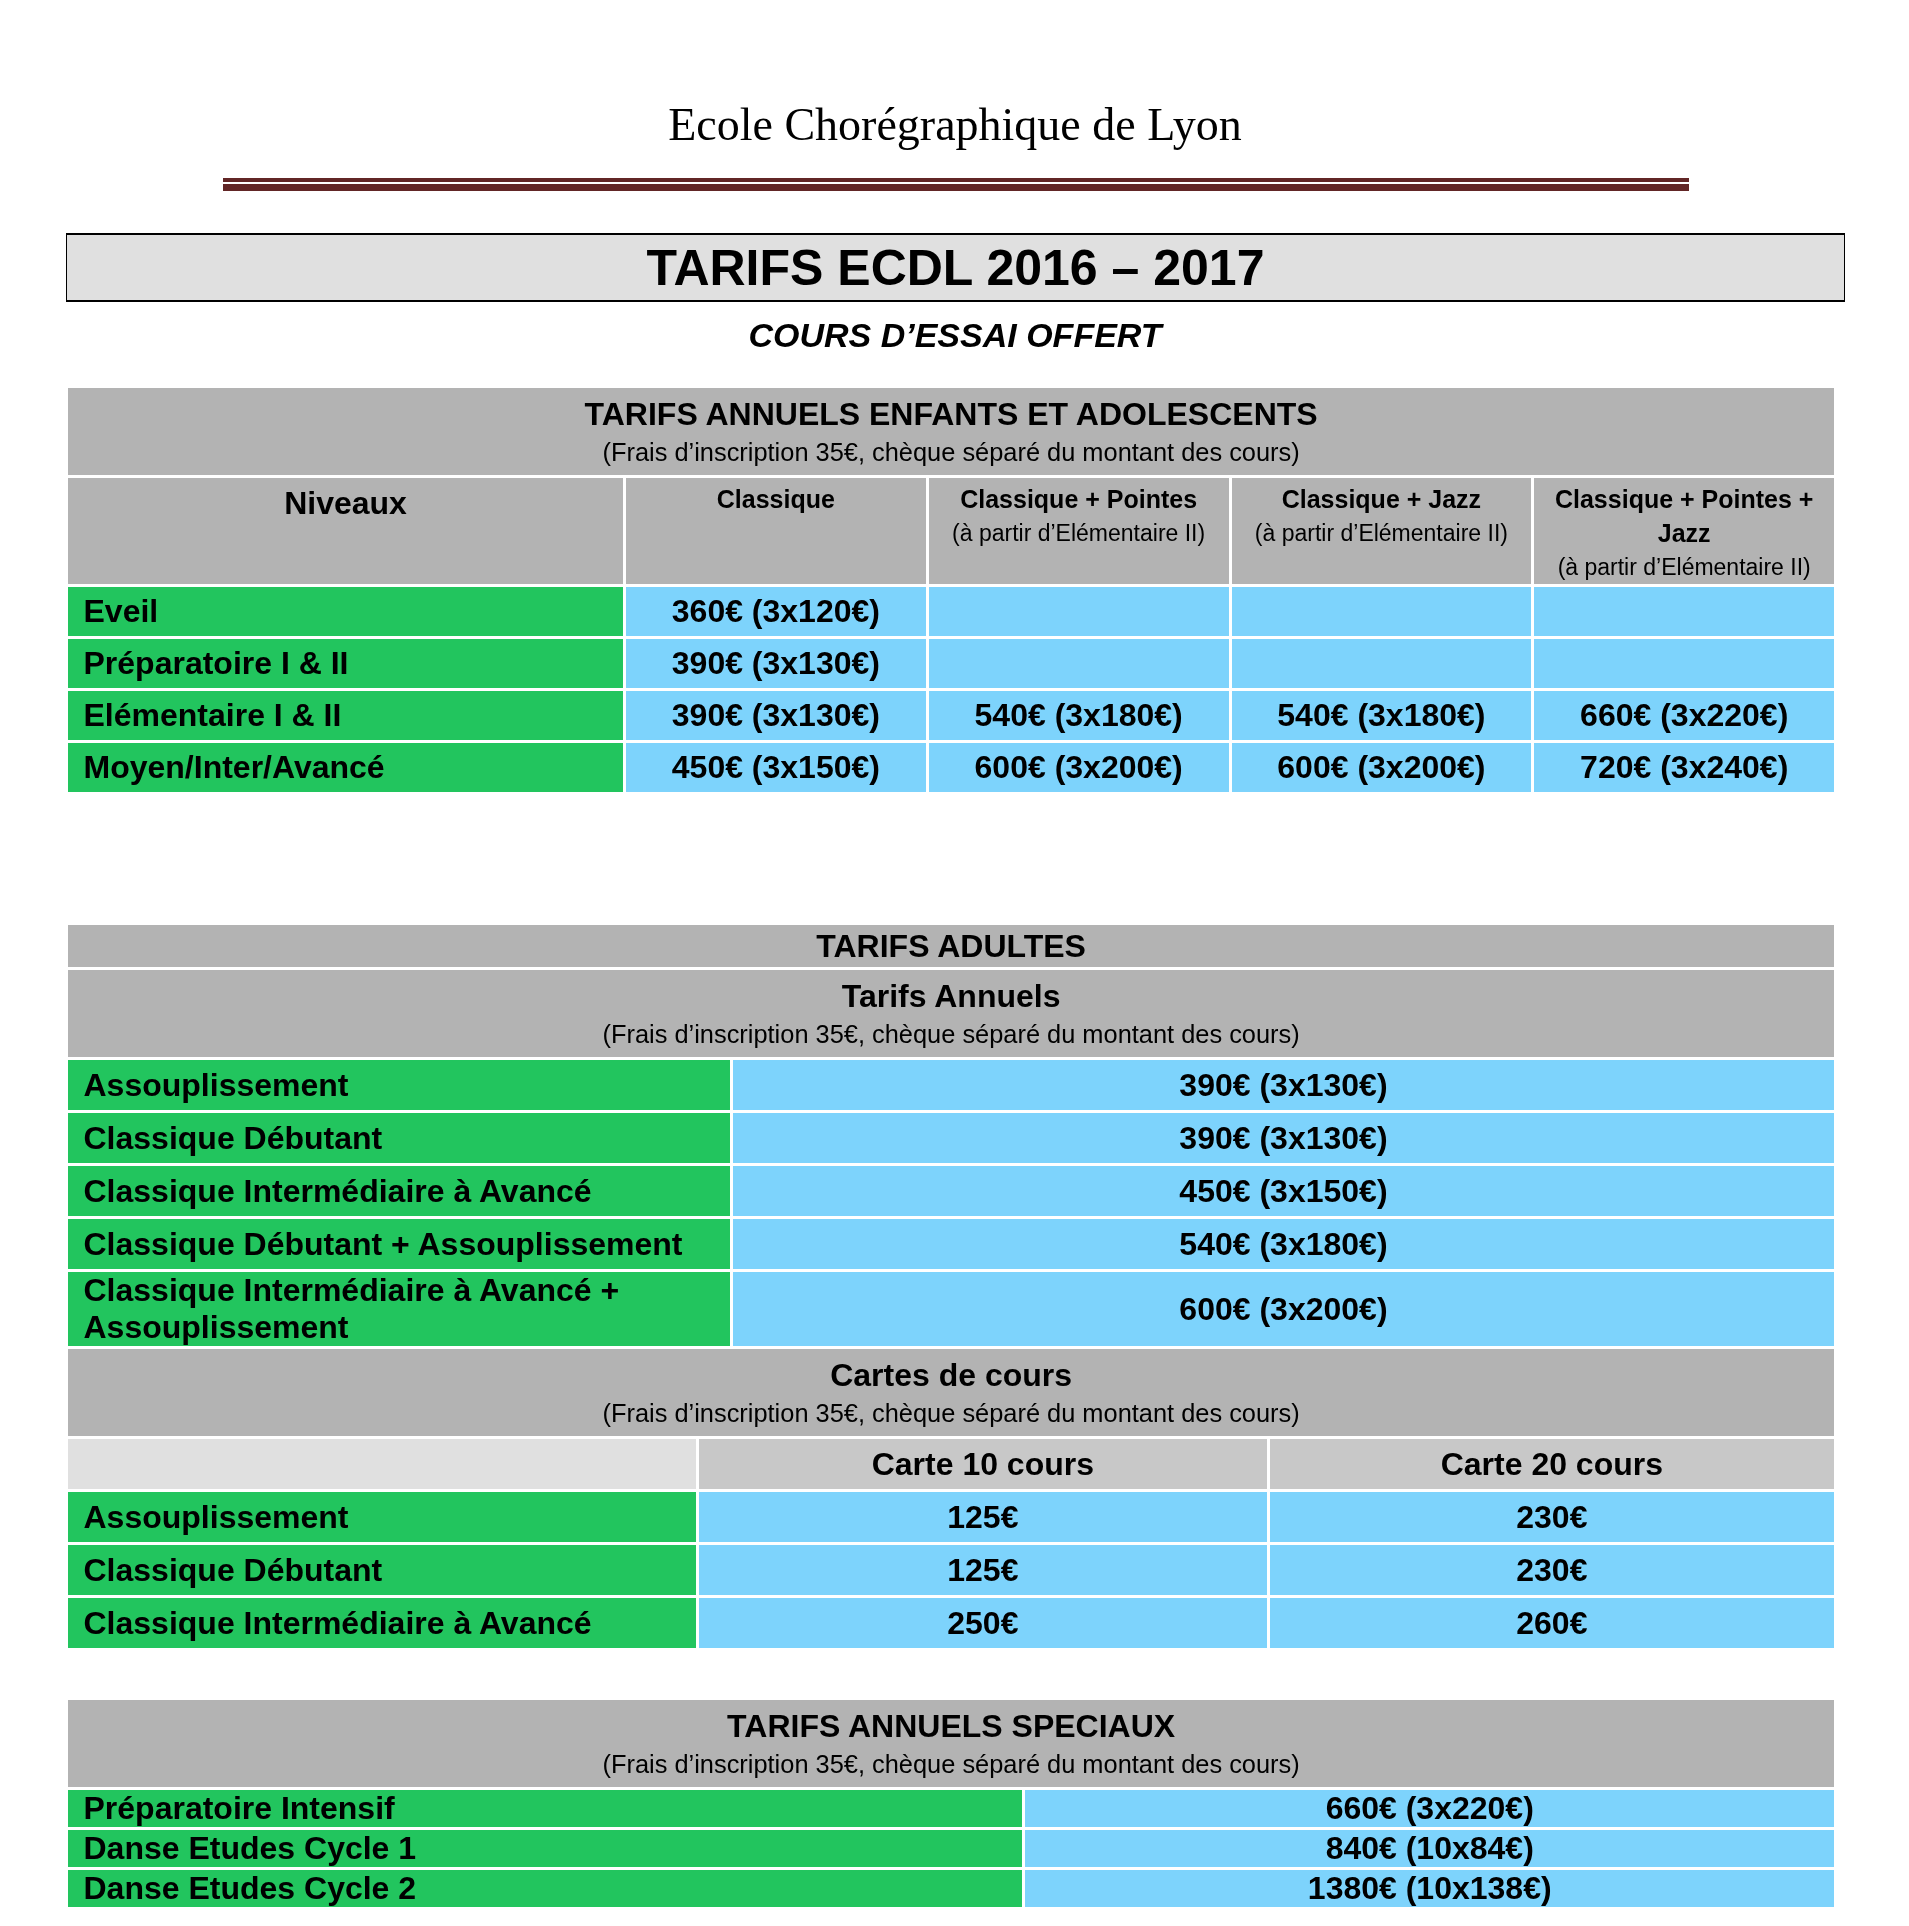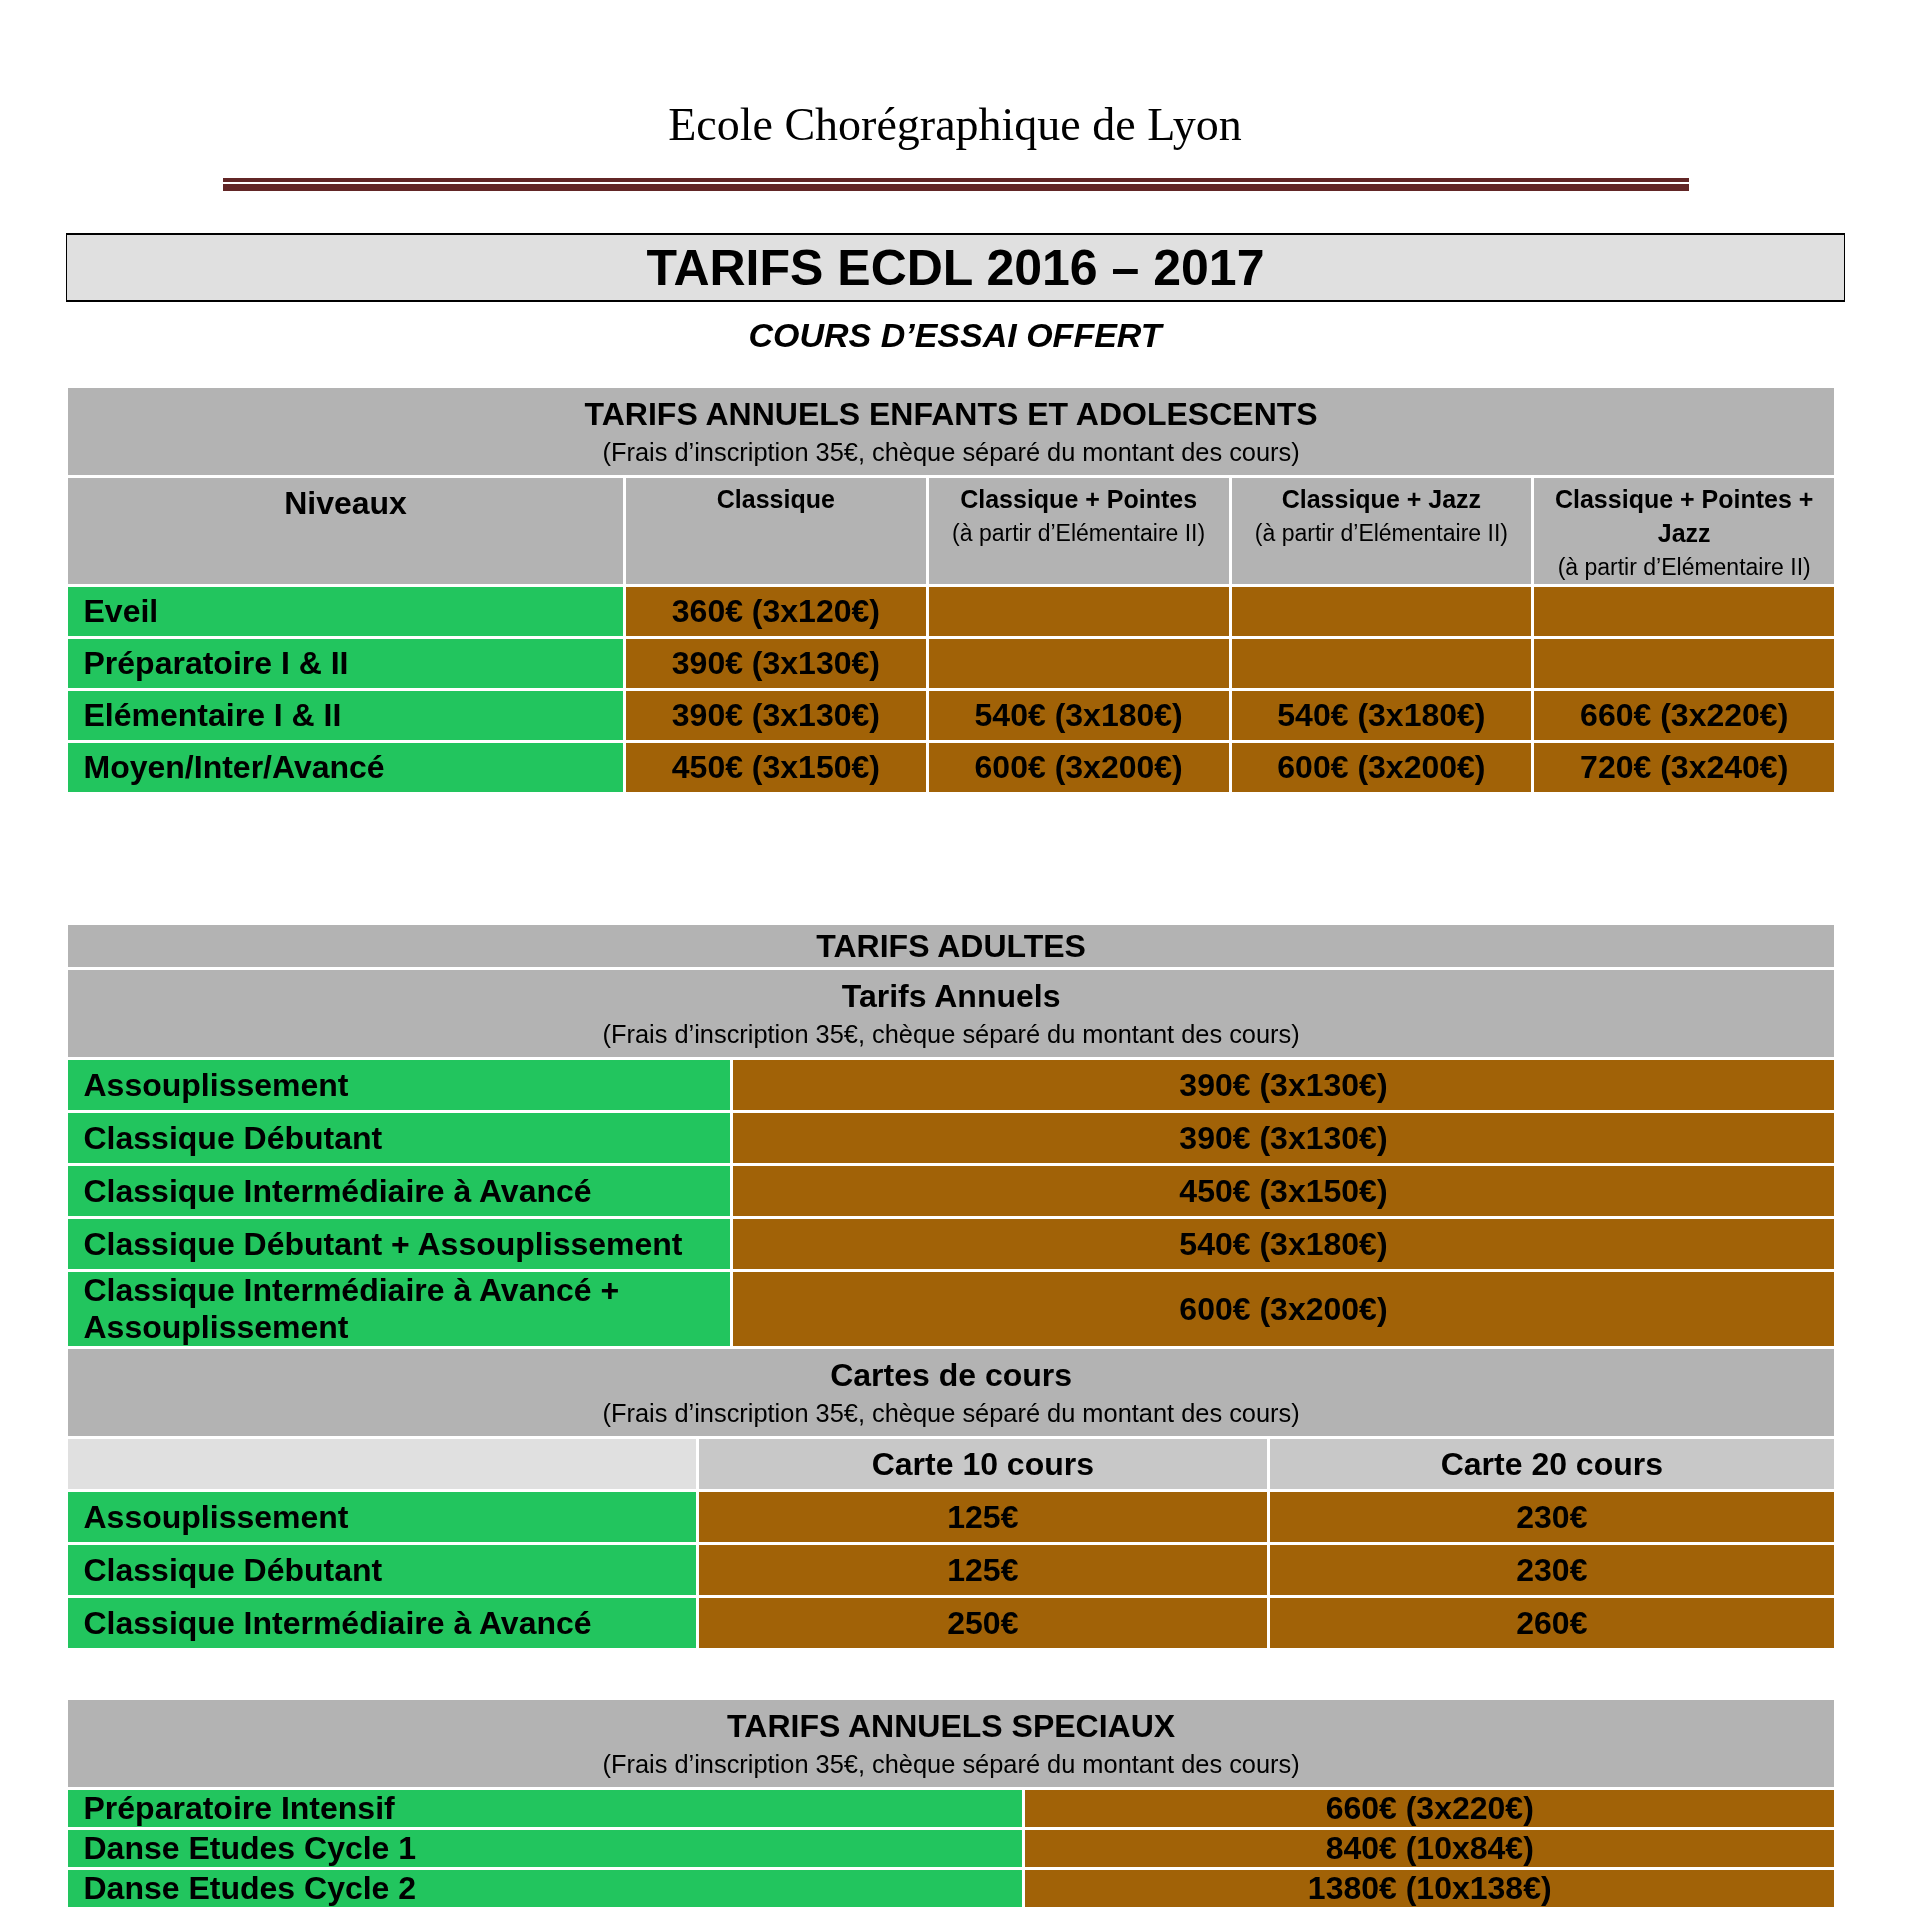--- a/index.html
+++ b/index.html
@@ -17,21 +17,21 @@
 
   table { position: absolute; left: 69px; width: 1772px; border-collapse: separate; border-spacing: 3.9px 3.1px; margin-left: -3.9px; }
   td, th { vertical-align: middle; }
   .hdr { background: #b3b3b3; text-align: center; }
   .hdr-title { font-weight: bold; font-size: 32px; line-height: 42px; }
   .hdr-note { font-size: 25.4px; line-height: 35px; }
   .colhdr { background: #c8c8c8; text-align: center; font-weight: bold; font-size: 32px; }
   .colhdr-main { background: #b3b3b3; text-align: center; font-weight: bold; font-size: 25px; line-height: 34px; vertical-align: top; padding-top: 3.9px; }
   .colhdr-main .note { font-weight: normal; font-size: 23px; }
   .label { background: #22c55e; font-weight: bold; font-size: 32px; padding-left: 15.4px; text-align: left; }
-  .val { background: #a16207; font-weight: bold; font-size: 32px; text-align: center; }
+  .val { background: #7dd3fc; font-weight: bold; font-size: 32px; text-align: center; }
   .blank-label { background: #e0e0e0; }
 
   #t-enfants { top: 385px; }
   #t-enfants .row td { height: 49px; }
   #t-enfants .hdr { height: 87px; }
   #t-enfants .colhdr-main { height: 106px; }
 
   #t-adultes { top: 922px; }
   #t-adultes .hdr { height: 41px; }
   #t-adultes .hdr2 { height: 87px; }

